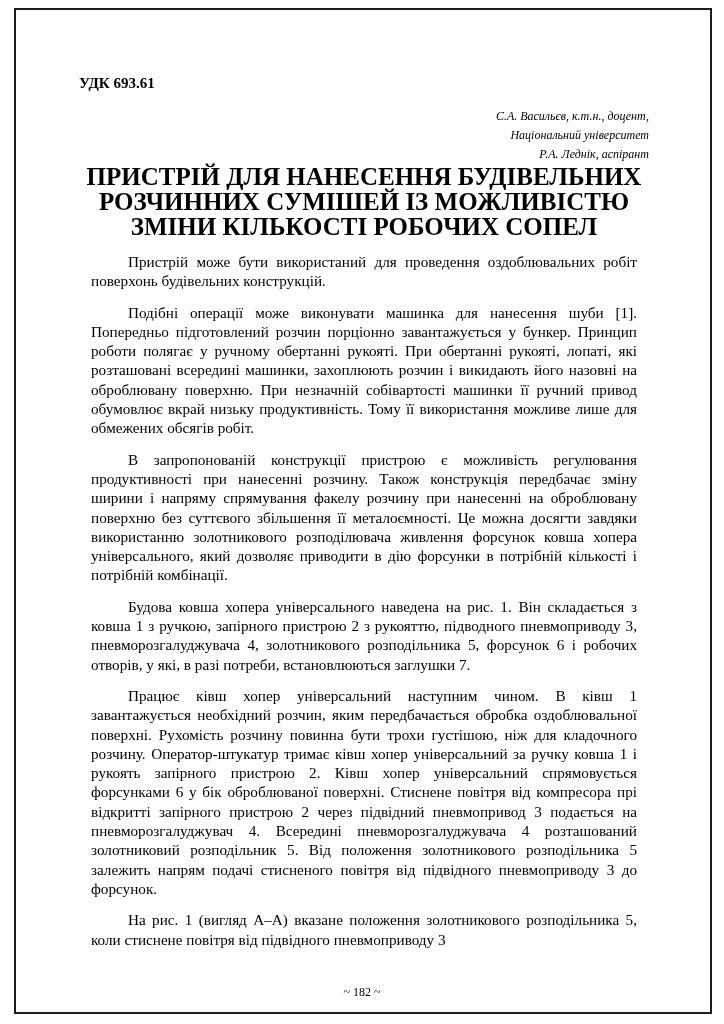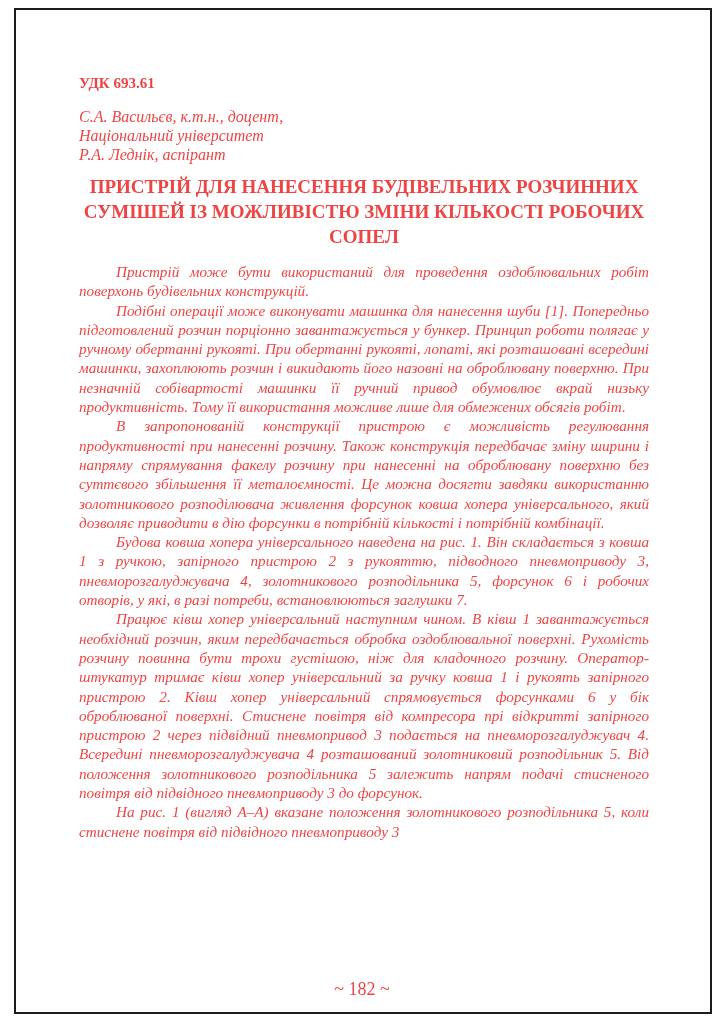--- a/index.html
+++ b/index.html
@@ -5,21 +5,21 @@
   html, body {
     margin: 0;
     padding: 0;
     background: #ffffff;
   }
   .page {
     position: relative;
     width: 724px;
     height: 1024px;
     background: #ffffff;
-    color: #ef4444;
+    color: #000000;
     font-family: "Liberation Serif", "DejaVu Serif", serif;
     overflow: hidden;
   }
   .frame {
     position: absolute;
     left: 14px;
     top: 8px;
     right: 12px;
     bottom: 10px;
     border: 2px solid #1c1c1c;
@@ -31,48 +31,46 @@
     top: 74px;
     width: 570px;
   }
   .udc {
     font-weight: bold;
     font-size: 15px;
     line-height: 19px;
     margin-bottom: 14px;
   }
   .authors {
-    text-align: left;
+    text-align: right;
     font-style: italic;
-    font-size: 16px;
+    font-size: 12px;
     line-height: 19px;
-    margin-bottom: 10px;
   }
   .title {
     text-align: center;
     font-weight: bold;
-    font-size: 19px;
+    font-size: 25px;
     line-height: 25px;
     margin: 0 0 13px 0;
   }
   .para {
-    margin: 0;
+    margin: 12px;
     text-align: justify;
     text-indent: 37px;
     font-size: 15.2px;
     line-height: 19.3px;
-    font-style: italic;
   }
   .footer {
     position: absolute;
     left: 0;
     right: 0;
     bottom: 24px;
     text-align: center;
-    font-size: 18px;
+    font-size: 12px;
   }
 </style>
 </head>
 <body>
 
 <div class="page">
   <div class="frame"></div>
 
   <div class="content">
 

